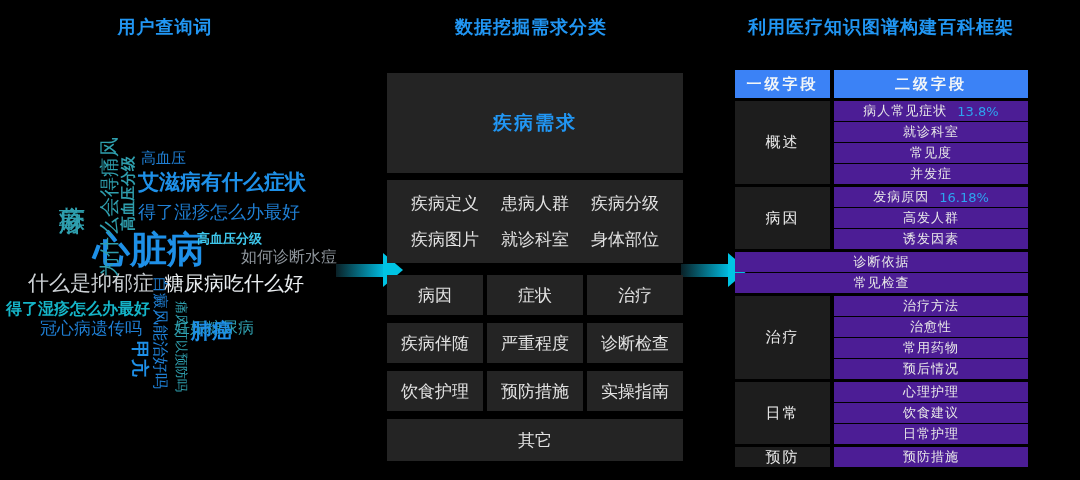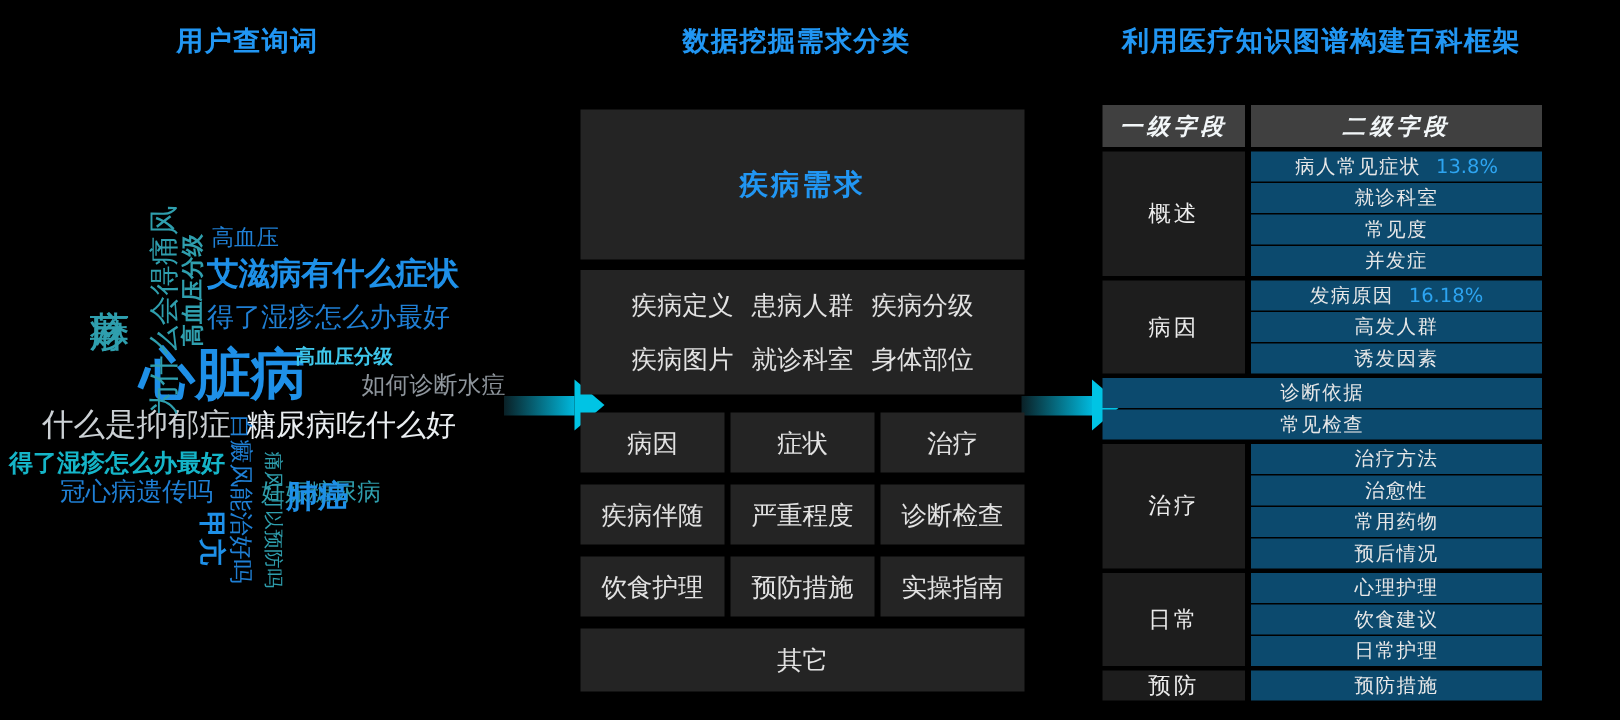--- a/index.html
+++ b/index.html
@@ -9,47 +9,47 @@
              font-size:18px;font-weight:bold;letter-spacing:1px;white-space:nowrap;}
   
   #wordcloud{position:absolute;left:0;top:0;width:340px;height:480px;}
   .wc-term{position:absolute;white-space:nowrap;line-height:1;}
   
   .pbox{position:absolute;background:#242424;color:#e2e2e2;display:flex;
         align-items:center;justify-content:center;}
   #root-box{left:387px;top:73px;width:296px;height:100px;color:#2196f3;
             font-size:19px;font-weight:bold;letter-spacing:2px;}
   #attr-box{left:387px;top:180px;width:296px;height:83px;}
-  .attr-grid{display:grid;grid-template-columns:auto auto auto;gap:13px 12px;
+  .attr-grid{display:grid;grid-template-columns:auto auto auto;gap:13px 22px;
              font-size:17px;text-align:center;}
   #cat-grid{position:absolute;left:387px;top:275px;width:296px;display:grid;
             grid-template-columns:96px 96px 96px;column-gap:4px;row-gap:8px;}
   .grid-cell{height:40px;background:#242424;color:#e2e2e2;font-size:17px;
              display:flex;align-items:center;justify-content:center;}
   #other-box{left:387px;top:419px;width:296px;height:42px;font-size:17px;}
   
   .arrow{position:absolute;display:flex;align-items:center;}
   .arrow .shaft{width:47px;height:13px;background:linear-gradient(90deg,#0a2026,#00b8dc);}
   .arrow .head{width:0;height:0;border-top:17px solid transparent;
                border-bottom:17px solid transparent;border-left:20px solid #00c4e4;}
   #arrow-1{left:336px;top:253px;}
   #arrow-2{left:681px;top:253px;}
   
   #kg-table{position:absolute;left:735px;top:70px;width:293px;}
   .kg-header{display:flex;gap:4px;margin-bottom:3px;}
-  .kg-header .hcell{background:#404040;color:#f2f6f8;font-size:15px;font-weight:bold;
+  .kg-header .hcell{background:#3b82f6;color:#f2f6f8;font-size:15px;font-weight:bold;
                     height:28px;display:flex;align-items:center;justify-content:center;
-                    letter-spacing:3px;font-style:italic;}
+                    letter-spacing:3px;}
   .hcell.c1{width:95px;} .hcell.c2{flex:1;}
   .kg-group{display:flex;gap:4px;margin-bottom:3px;}
   .kg-group .gcell{width:95px;background:#1d1d1d;color:#ececec;display:flex;
                    align-items:center;justify-content:center;font-size:15px;
                    letter-spacing:2px;}
   .kg-rows{flex:1;display:flex;flex-direction:column;gap:1px;}
-  .kg-row{height:20px;background:#0c4a6e;color:#e8e8e8;font-size:13px;
+  .kg-row{height:20px;background:#4c1d95;color:#e8e8e8;font-size:13px;
           display:flex;align-items:center;justify-content:center;letter-spacing:1px;}
   .kg-row .pct{color:#2da4f0;margin-left:10px;letter-spacing:0;}
 </style>
 </head>
 <body>
 
 <div id="stage">
 
   <div class="col-title" style="left:165px">用户查询词</div>
   <div class="col-title" style="left:531px">数据挖掘需求分类</div>

